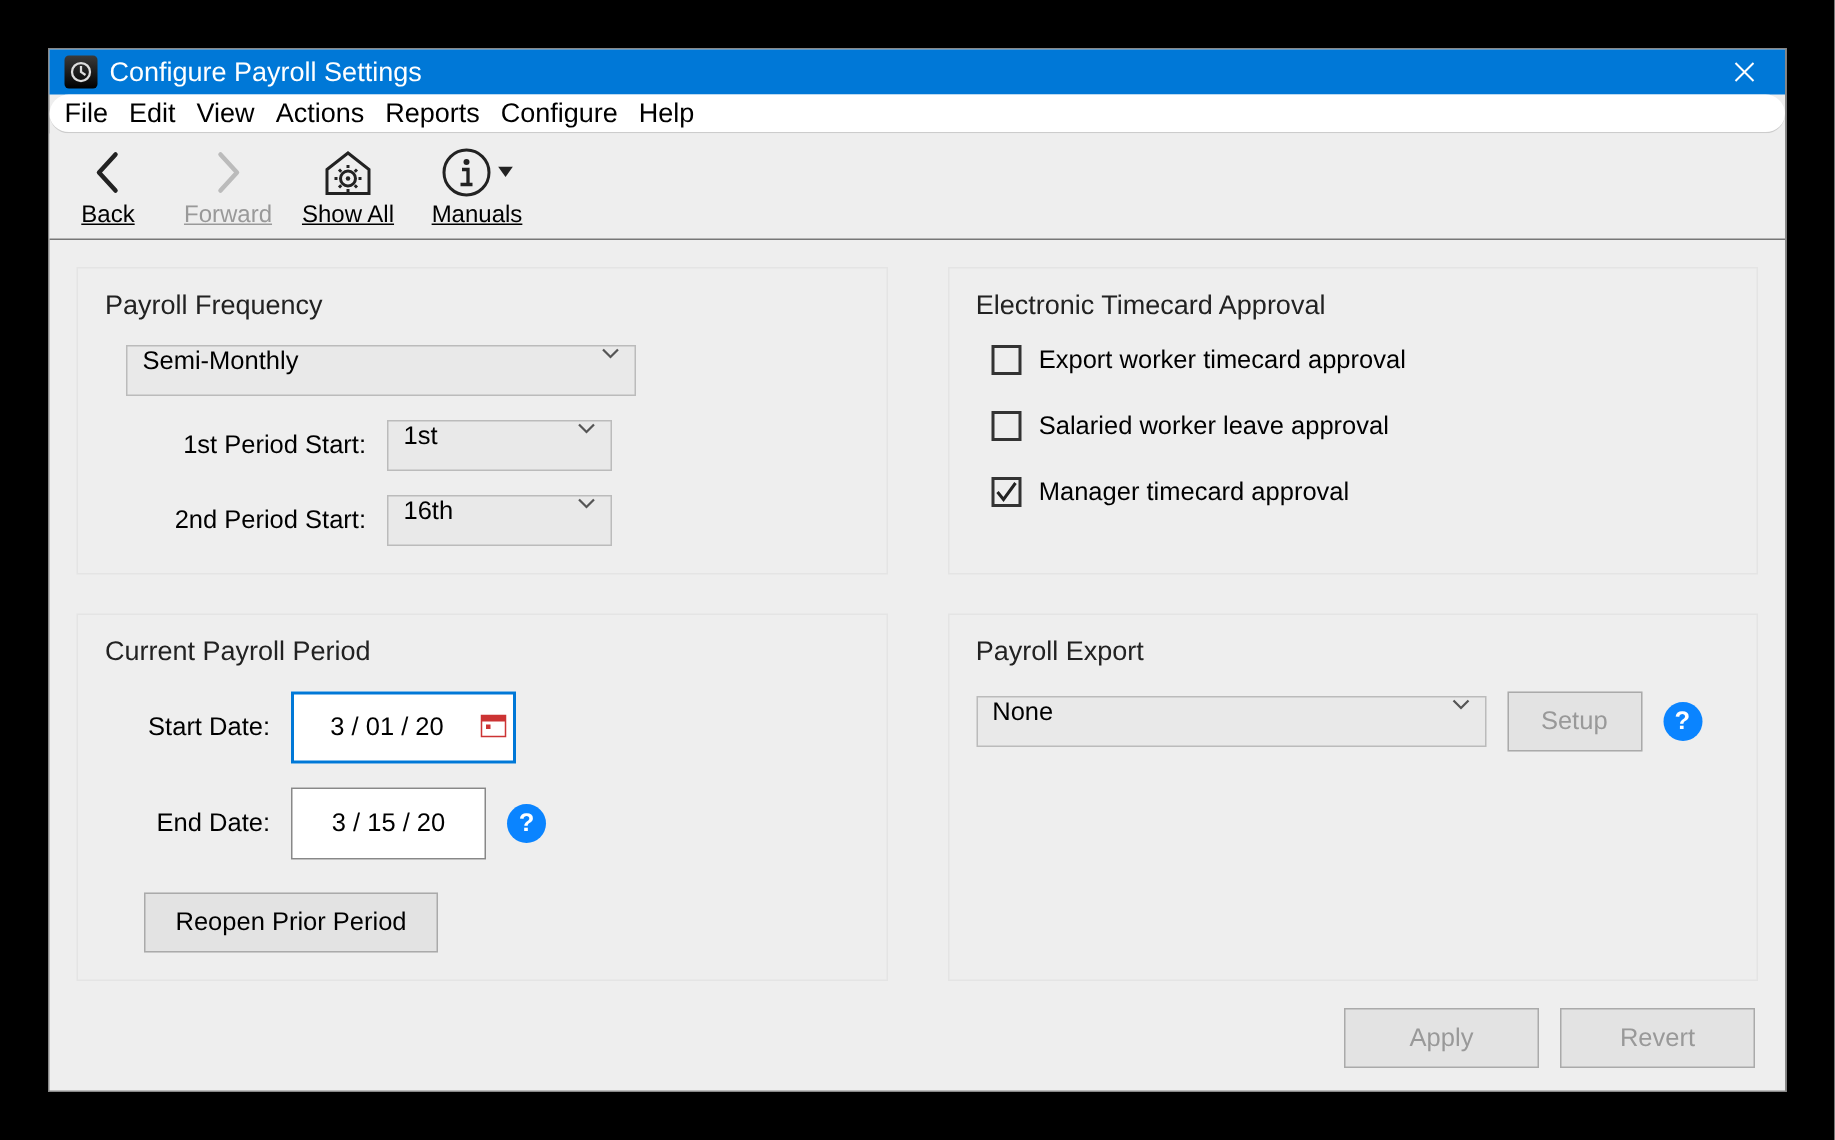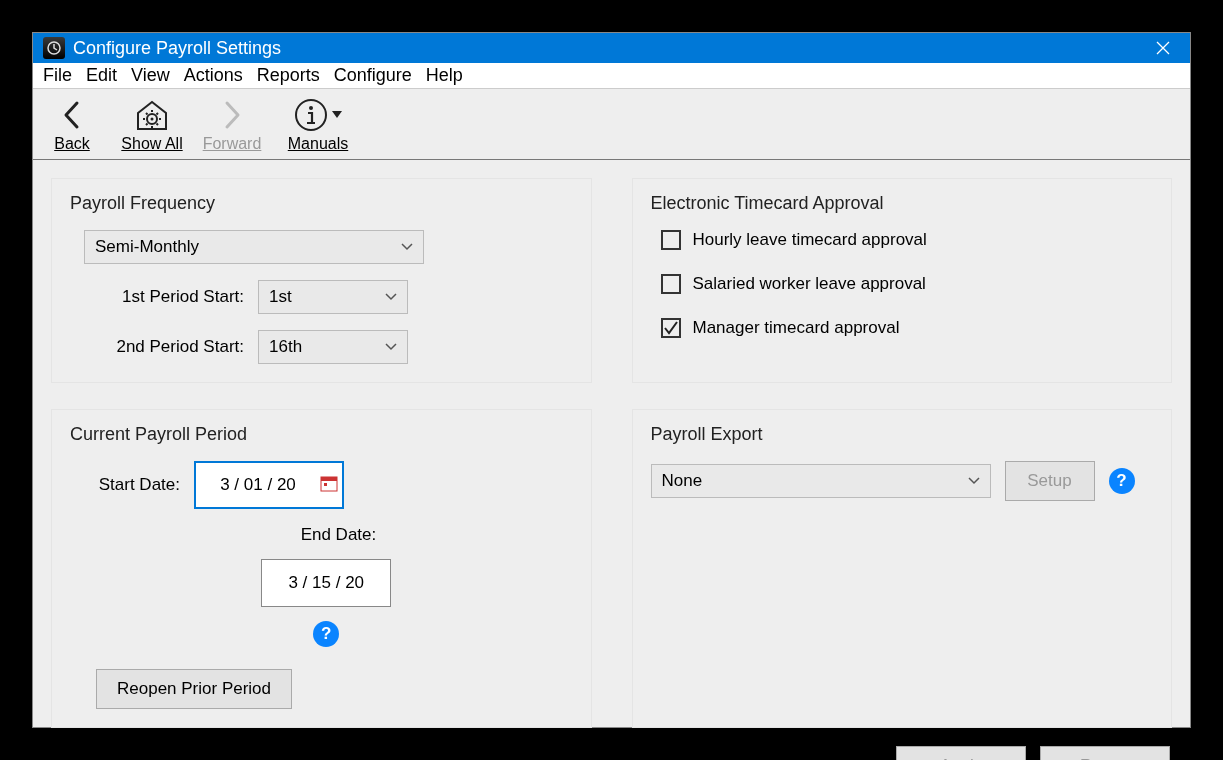--- a/index.html
+++ b/index.html
@@ -2,30 +2,30 @@
 <html><head>
 <meta charset="utf-8">
 <style>
   * { box-sizing: border-box; margin: 0; padding: 0; font-family: "Segoe UI", Arial, sans-serif; }
   body { background: #000; width: 1223px; height: 760px; display: flex; align-items: center; justify-content: center; }
   .window { background: #eee; width: 1159px; height: 696px; display: flex; flex-direction: column; border: 1px solid #888; }
   .titlebar { background: #0078d7; color: #fff; height: 34px; display: flex; align-items: center; padding: 0 10px; font-size: 18px; }
   .titlebar .app-icon { width: 22px; height: 22px; margin-right: 8px; background: linear-gradient(#3a3a3a,#000); border-radius: 3px; display:flex; align-items:center; justify-content:center; }
   .titlebar .title { flex: 1; }
   .titlebar .close { width: 34px; height: 30px; display:flex; align-items:center; justify-content:center; cursor:pointer; }
-  .menubar { background: #fff; height: 28px; display: flex; align-items: center; padding: 0 4px; gap: 2px; font-size: 18px; border-bottom: 1px solid #ccc;}
+  .menubar { background: #fff; height: 28px; display: flex; align-items: center; padding: 0 4px; gap: 2px; font-size: 18px; border-bottom: 1px solid #ccc; border-radius: 16px;}
   .menubar .menu-item { padding: 2px 6px; cursor: pointer; }
   .toolbar { background: #eee; height: 82px; display: flex; align-items: center; padding: 0 4px; gap: 10px; border-bottom: 1px solid #777; }
   .tool-btn { display: flex; flex-direction: column; align-items: center; justify-content: center; width: 70px; height: 70px; cursor: pointer; font-size: 16px; text-decoration: underline; }
   .tool-btn.disabled { color: #999; cursor: default; }
   .tool-btn .icon-wrap { height: 40px; display:flex; align-items:center; justify-content:center; }
   .content { flex: 1; padding: 18px 18px 8px 18px; display: grid; grid-template-columns: 1fr 1fr; grid-template-rows: auto auto; gap: 26px 40px; }
   .group { border: 1px solid #e4e4e4; padding: 14px 18px 18px 18px; background: #eee; position: relative; }
   .group-title { font-size: 18px; margin-bottom: 16px; color: #222; }
-  .dropdown { background: #e9e9e9; border: 1px solid #bbb; height: 34px; display: flex; align-items: center; padding: 0 10px; font-size: 17px; cursor: pointer; justify-content: space-between; }
+  .dropdown { background: #e9e9e9; border: 1px solid #bbb; height: 34px; display: flex; padding: 0 10px; font-size: 17px; cursor: pointer; justify-content: space-between; }
   .dropdown .chev { font-size: 11px; color: #555; }
   .row { display: flex; align-items: center; gap: 14px; margin-top: 16px; }
   .row label { font-size: 17px; text-align: right; }
   .check-row { display: flex; align-items: center; gap: 12px; margin: 12px 0 24px 10px; font-size: 17px; cursor:pointer;}
   .checkbox { width: 20px; height: 20px; border: 2px solid #333; display:flex; align-items:center; justify-content:center; }
   .checkbox.checked svg { display:block; }
   .checkbox svg { display:none; }
   .date-input { background:#fff; border:1px solid #888; height:48px; width:150px; text-align:center; font-size:17px; padding:0 4px; display:flex; align-items:center; justify-content:center;}
   .date-input.active { border: 2px solid #0078d7; }
   .cal-icon { margin-left:4px; }
@@ -67,38 +67,38 @@
 
   <div class="toolbar">
     <div class="tool-btn">
       <div class="icon-wrap">
           <svg width="22" height="30" viewBox="0 0 22 30">
             <path d="M16 3 L5 15 L16 27" stroke="#222" stroke-width="3" fill="none" stroke-linecap="round" stroke-linejoin="round"></path>
           </svg>
         </div>
       <span>Back</span>
     </div>
+    <div class="tool-btn disabled">
+      <div class="icon-wrap">
+          <svg width="22" height="30" viewBox="0 0 22 30">
+            <path d="M6 3 L17 15 L6 27" stroke="#bbb" stroke-width="3" fill="none" stroke-linecap="round" stroke-linejoin="round"></path>
+          </svg>
+        </div>
+      <span>Forward</span>
+    </div>
     <div class="tool-btn">
       <div class="icon-wrap">
           <svg width="36" height="32" viewBox="0 0 36 32">
             <path d="M4 14 L18 3 L32 14 L32 30 L4 30 Z" fill="none" stroke="#222" stroke-width="2"></path>
             <circle cx="18" cy="20" r="5" fill="none" stroke="#222" stroke-width="2"></circle>
             <circle cx="18" cy="20" r="1.5" fill="#222"></circle>
             <path d="M18 13 v-2 M18 27 v2 M11 20 h-2 M25 20 h2 M13.5 15.5 l-1.5 -1.5 M22.5 24.5 l1.5 1.5 M13.5 24.5 l-1.5 1.5 M22.5 15.5 l1.5 -1.5" stroke="#222" stroke-width="2"></path>
           </svg>
         </div>
       <span>Show All</span>
-    </div>
-    <div class="tool-btn disabled">
-      <div class="icon-wrap">
-          <svg width="22" height="30" viewBox="0 0 22 30">
-            <path d="M6 3 L17 15 L6 27" stroke="#bbb" stroke-width="3" fill="none" stroke-linecap="round" stroke-linejoin="round"></path>
-          </svg>
-        </div>
-      <span>Forward</span>
     </div>
     <div class="tool-btn" style="width:82px">
       <div class="icon-wrap" style="gap:4px; display:flex; align-items:center;">
         <svg width="34" height="34" viewBox="0 0 34 34">
             <circle cx="17" cy="17" r="15" fill="none" stroke="#222" stroke-width="2"></circle>
             <circle cx="17" cy="10" r="2" fill="#222"></circle>
             <path d="M14 15 h4 v10 h3 M13 25 h8" stroke="#222" stroke-width="2.2" fill="none"></path>
           </svg>
         <svg width="10" height="8" viewBox="0 0 10 8">
             <path d="M0 0 L10 0 L5 7 Z" fill="#222"></path>
@@ -137,21 +137,21 @@
                 <path d="M1 1 L6 6 L11 1" stroke="#555" stroke-width="1.5" fill="none"></path>
               </svg></span>
         </div>
       </div>
     </div>
 
     <div class="group">
       <div class="group-title">Electronic Timecard Approval</div>
       <div class="check-row">
         <span class="checkbox"></span>
-        <span>Hourly leave timecard approval</span>
+        <span>Export worker timecard approval</span>
       </div>
       <div class="check-row">
         <span class="checkbox"></span>
         <span>Salaried worker leave approval</span>
       </div>
       <div class="check-row">
         <span class="checkbox checked">
             <svg width="16" height="16" viewBox="0 0 16 16">
               <path d="M2 8 L6 13 L14 2" stroke="#222" stroke-width="2" fill="none"></path>
             </svg>
@@ -166,21 +166,21 @@
         <label style="width:100px">Start Date:</label>
         <div class="date-input active">
           <span style="flex:1; text-align:center;">3 / 01 / 20</span>
           <span class="cal-icon"><svg width="18" height="18" viewBox="0 0 18 18">
                 <rect x="1" y="3" width="16" height="14" fill="#fff" stroke="#c33" stroke-width="1"></rect>
                 <rect x="1" y="3" width="16" height="4" fill="#c33"></rect>
                 <rect x="4" y="9" width="3" height="3" fill="#c33"></rect>
               </svg></span>
         </div>
       </div>
-      <div class="row" style="margin-left:10px;flex-direction:column;">
+      <div class="row" style="margin-left:10px;">
         <label style="width:100px">End Date:</label>
         <div class="date-input" style="width:130px">
           <span>3 / 15 / 20</span>
         </div>
         <div class="help-icon">?</div>
       </div>
       <div class="row" style="margin-top:22px; margin-left:26px;">
         <div class="button">
           <span>Reopen Prior Period</span>
         </div>

